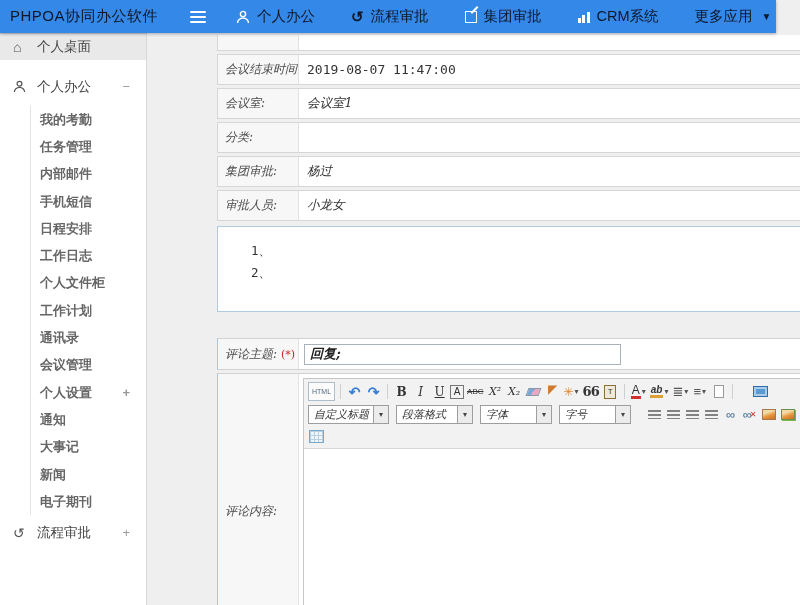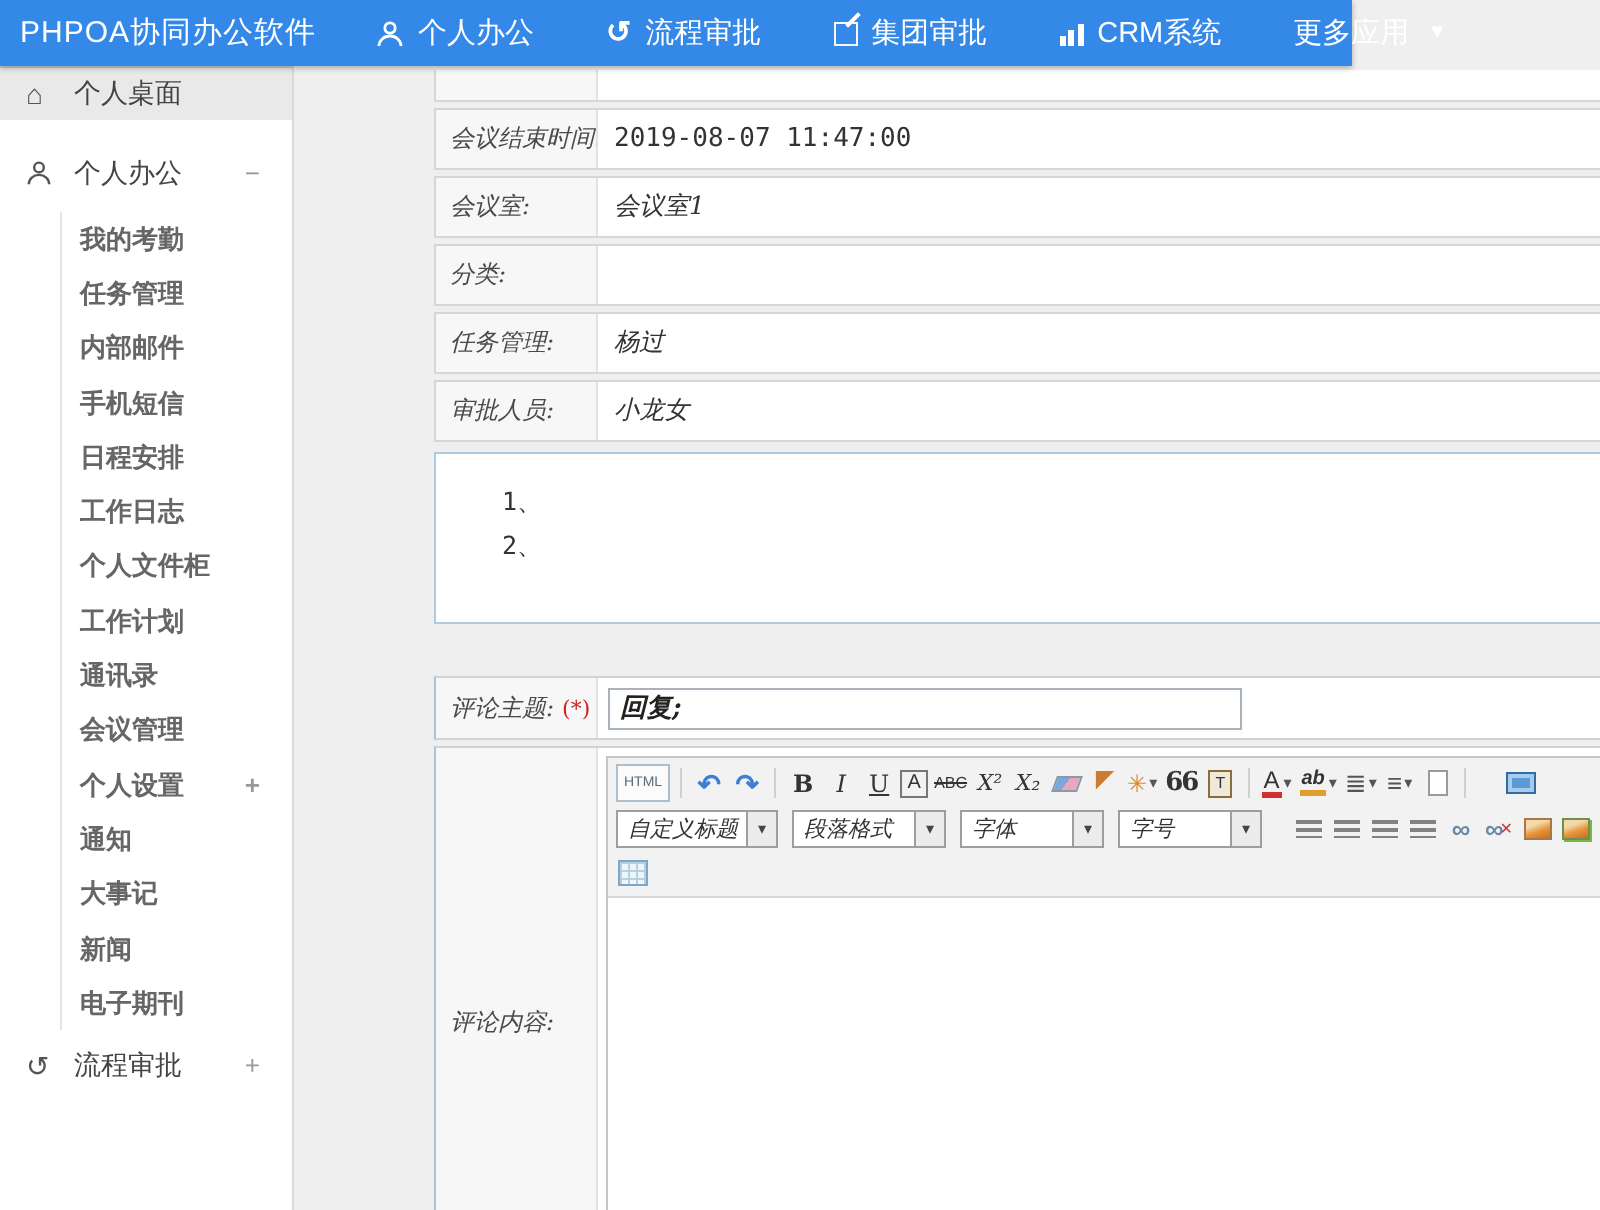--- a/index.html
+++ b/index.html
@@ -1,21 +1,21 @@
 <!DOCTYPE html>
 <html><head>
 <meta charset="utf-8">
 <style>
   * { margin:0; padding:0; box-sizing:border-box; }
   html,body { width:800px; height:605px; overflow:hidden; background:#efefef;
     font-family:"Liberation Sans",sans-serif; }
 
   
-  .topbar { position:absolute; left:0; top:0; width:676px; height:33px;
-    background:#3489e8; color:#ffffff; display:flex; align-items:center; z-index:20;
+  .topbar { position:absolute; left:0; top:0; width:776px; height:33px;
+    background:#3489e8; color:#0f172a; display:flex; align-items:center; z-index:20;
     box-shadow:0 1px 3px rgba(0,0,0,.3); }
   .logo { font-size:15px; padding-left:10px; width:190px; letter-spacing:.5px; white-space:nowrap; }
   .burger { width:16px; height:12px; display:flex; flex-direction:column; justify-content:space-between; cursor:pointer; margin-right:30px; }
   .burger span { display:block; height:2px; background:#fff; border-radius:1px; }
   .nav { display:flex; align-items:center; gap:36px; font-size:14.5px; }
   .nav-item { display:flex; align-items:center; gap:7px; cursor:pointer; white-space:nowrap; }
   .nav-glyph { font-size:15px; line-height:1; font-weight:bold; }
   .icon-person-svg { display:inline-flex; }
   .icon-edit-square { width:12px; height:12px; border:1.5px solid rgba(255,255,255,.95); position:relative; }
   .icon-edit-square i { position:absolute; right:-3px; top:-3px; width:9px; height:2px; background:#fff; transform:rotate(-45deg); }
@@ -259,21 +259,21 @@
     </div>
     <div class="frow normal">
       <div class="fl">会议室:</div>
       <div class="fv">会议室1</div>
     </div>
     <div class="frow normal">
       <div class="fl">分类:</div>
       <div class="fv"></div>
     </div>
     <div class="frow normal">
-      <div class="fl">任务管理:</div>
+      <div class="fl">集团审批:</div>
       <div class="fv">杨过</div>
     </div>
     <div class="frow normal">
       <div class="fl">审批人员:</div>
       <div class="fv">小龙女</div>
     </div>
 
     <div class="content-box">
       <div>1、</div>
       <div>2、</div>

